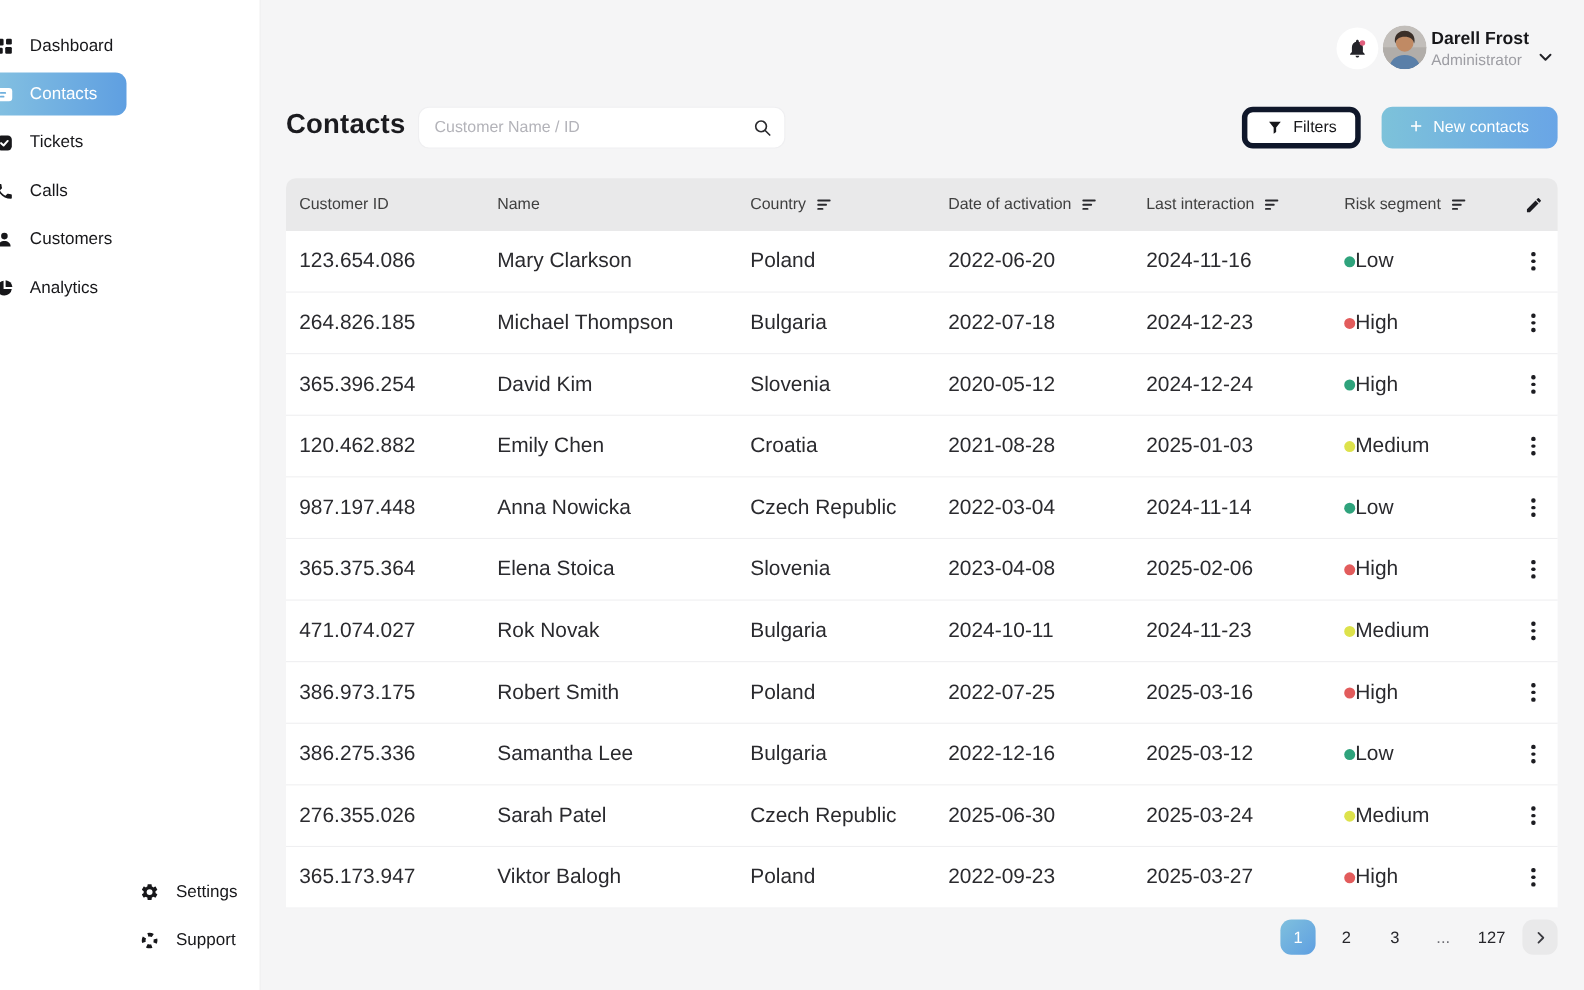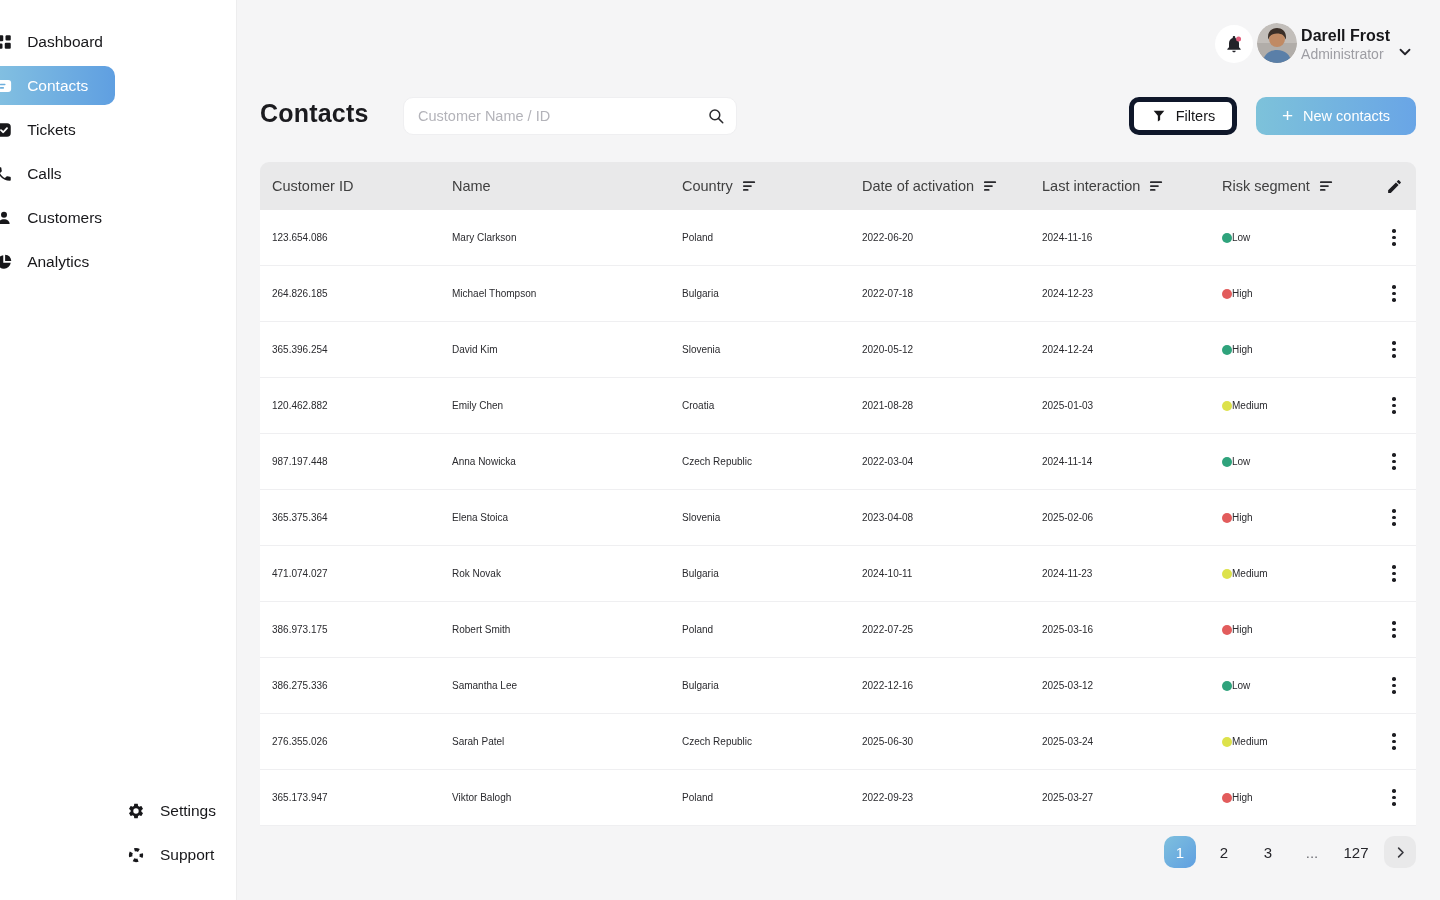--- a/index.html
+++ b/index.html
@@ -42,21 +42,21 @@
     width:38px; height:38px; border-radius:50%; background:#ffffff;
     display:flex; align-items:center; justify-content:center; cursor:pointer; position:relative;
   }
   .avatar { width:40px; height:40px; border-radius:50%; overflow:hidden; cursor:pointer; }
   .user-block { line-height:1.25; }
   .user-name { font-size:16px; font-weight:600; color:#17171a; }
   .user-role { font-size:14px; color:#9d9da3; }
   .chev-btn { width:22px; height:22px; display:flex; align-items:center; justify-content:center; cursor:pointer; }
   
   .page-title { position:absolute; left:260px; top:99px; font-size:25px; font-weight:700; letter-spacing:.2px; }
-  .search-wrap { position:absolute; left:403px; top:97px; width:334px; height:38px; }
+  .search-wrap { position:absolute; left:380px; top:97px; width:334px; height:38px; }
   .search-input {
     width:100%; height:100%; border:1px solid #efeff1; border-radius:10px;
     background:#ffffff; padding:0 40px 0 14px; font-size:14.5px; color:#1b1b1f;
     font-family:inherit; outline:none;
   }
   .search-input::placeholder { color:#b3b3b9; }
   .search-icon { position:absolute; right:12px; top:10px; width:18px; height:18px; color:#2a2a2e; cursor:pointer; }
   .filters-btn {
     position:absolute; right:203px; top:97px; width:108px; height:38px;
     background:#ffffff; border:5px solid #0f172a; border-radius:10px;
@@ -79,21 +79,21 @@
     padding-left:12px; font-size:14.5px; color:#404040;
   }
   .th { display:flex; align-items:center; gap:9px; }
   .th .sort { width:15px; height:14px; color:#2a2a2e; cursor:pointer; }
   .th-actions { display:flex; justify-content:center; }
   .th-actions .pencil { width:17px; height:17px; color:#1d1d22; cursor:pointer; }
   .tbody { background:#ffffff; }
   .trow {
     display:grid; grid-template-columns:180px 230px 180px 180px 180px 150px 1fr;
     align-items:center; height:56px; padding-left:12px;
-    border-bottom:1px solid #efeff1; font-size:10px; color:#2a2a2e;
+    border-bottom:1px solid #efeff1; font-size:19px; color:#2a2a2e;
   }
   .risk { display:flex; align-items:center; gap:0; }
   .risk-dot { width:10px; height:10px; border-radius:50%; }
   .kebab { display:flex; flex-direction:column; gap:3px; align-items:center; justify-self:center; cursor:pointer; padding:4px 8px; }
   .kebab i { width:3.5px; height:3.5px; border-radius:50%; background:#1d1d22; }
   
   .pagination { position:absolute; right:24px; top:836px; display:flex; align-items:center; gap:12px; }
   .page-num {
     min-width:32px; height:32px; border-radius:10px;
     display:flex; align-items:center; justify-content:center;

